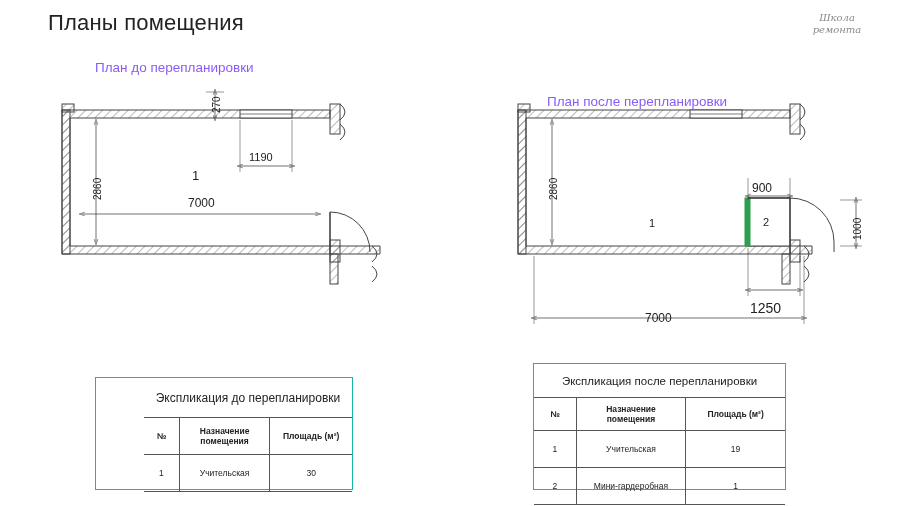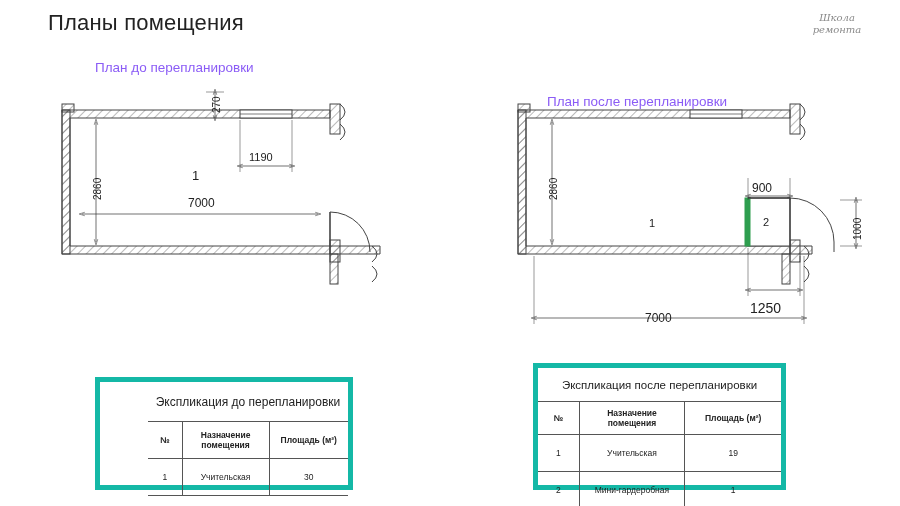--- a/index.html
+++ b/index.html
@@ -53,21 +53,21 @@
     left: 0;
     top: 0;
     width: 900px;
     height: 506px;
     pointer-events: none;
   }
 
   
   .table-wrap {
     position: absolute;
-    border: 5px solid #14b8a6;
+    border: 1px solid #14b8a6;
     background: #fff;
     box-sizing: border-box;
   }
   .table-before { left: 95px; top: 377px; width: 258px; height: 113px; padding-left: 48px; }
   .table-after  { left: 533px; top: 363px; width: 253px; height: 127px; }
 
   .tbl-title {
     box-sizing: border-box;
     border-bottom: 1px solid #555;
     text-align: center;

